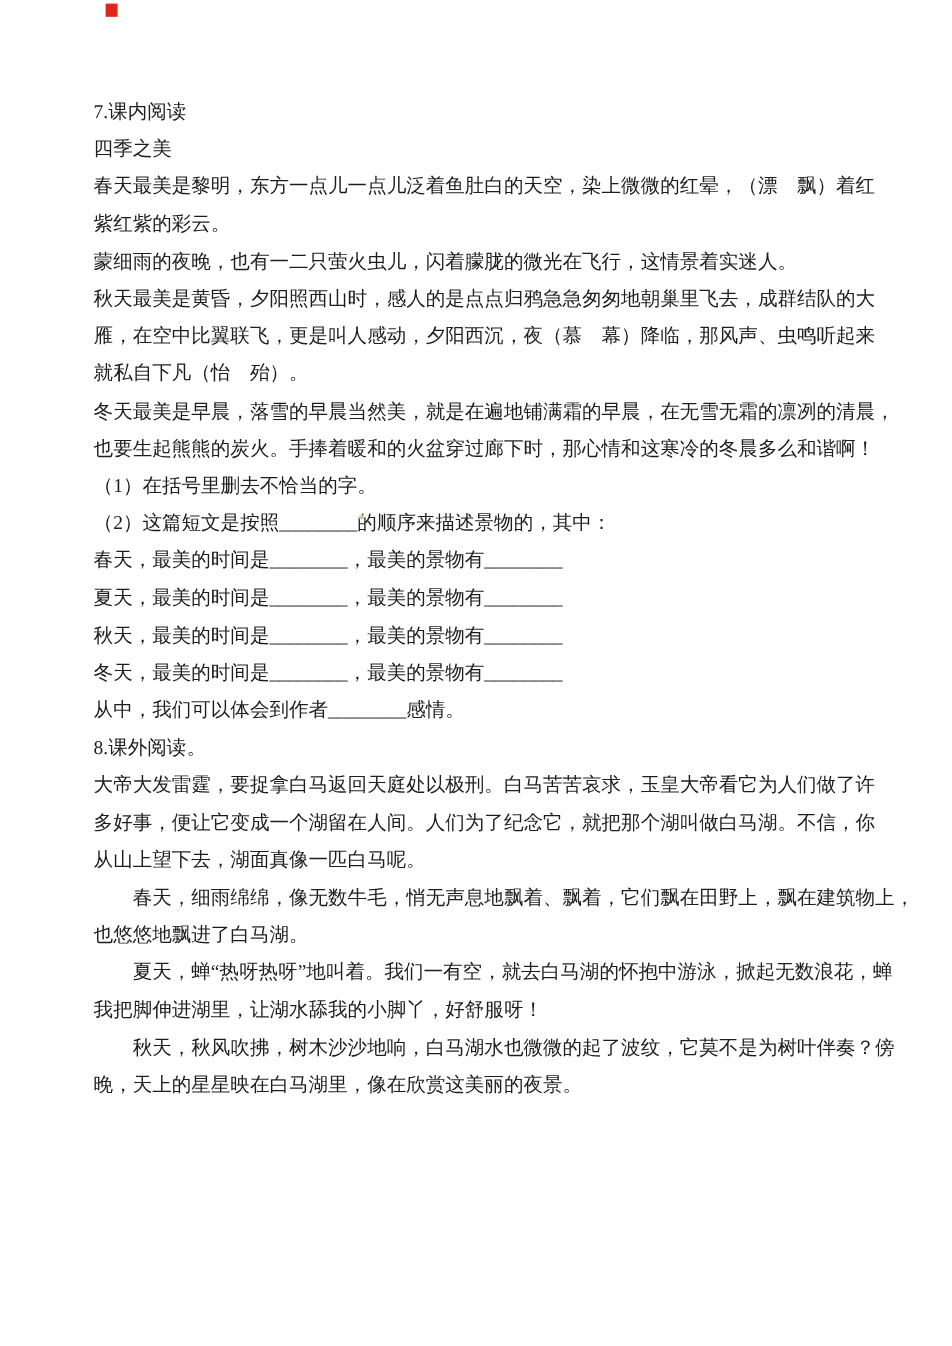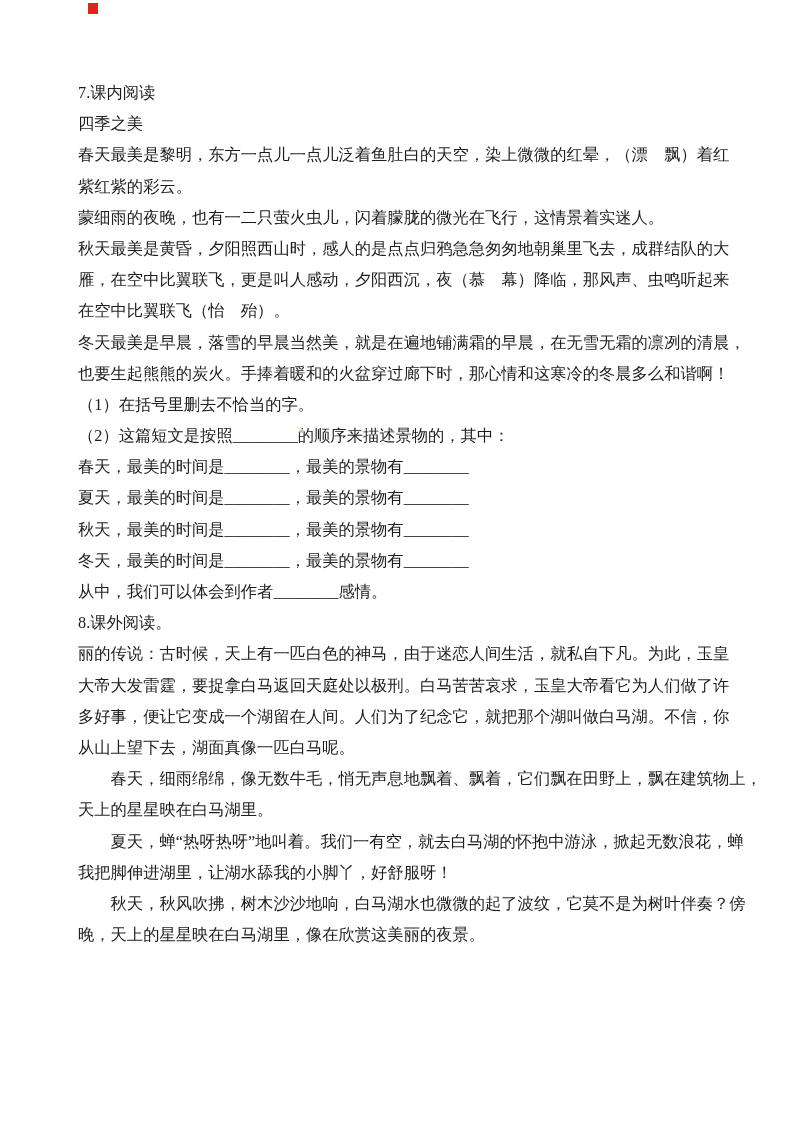--- a/index.html
+++ b/index.html
@@ -56,38 +56,37 @@
 
   <div class="content">
 
     <div class="line">7.课内阅读</div>
     <div class="line">四季之美</div>
     <div class="line">春天最美是黎明，东方一点儿一点儿泛着鱼肚白的天空，染上微微的红晕，（漂　飘）着红</div>
     <div class="line">紫红紫的彩云。</div>
     <div class="line">蒙细雨的夜晚，也有一二只萤火虫儿，闪着朦胧的微光在飞行，这情景着实迷人。</div>
     <div class="line">秋天最美是黄昏，夕阳照西山时，感人的是点点归鸦急急匆匆地朝巢里飞去，成群结队的大</div>
     <div class="line">雁，在空中比翼联飞，更是叫人感动，夕阳西沉，夜（慕　幕）降临，那风声、虫鸣听起来</div>
-    <div class="line">在空中比翼联飞（怡　殆）。</div>
+    <div class="line">就私自下凡（怡　殆）。</div>
     <div class="line">冬天最美是早晨，落雪的早晨当然美，就是在遍地铺满霜的早晨，在无雪无霜的凛冽的清晨，</div>
     <div class="line">也要生起熊熊的炭火。手捧着暖和的火盆穿过廊下时，那心情和这寒冷的冬晨多么和谐啊！</div>
     <div class="line">（1）在括号里删去不恰当的字。</div>
     <div class="line">（2）这篇短文是按照________的顺序来描述景物的，其中：</div>
     <div class="line">春天，最美的时间是________，最美的景物有________</div>
     <div class="line">夏天，最美的时间是________，最美的景物有________</div>
     <div class="line">秋天，最美的时间是________，最美的景物有________</div>
     <div class="line">冬天，最美的时间是________，最美的景物有________</div>
     <div class="line">从中，我们可以体会到作者________感情。</div>
 
     <div class="line">8.课外阅读。</div>
-    <div class="line">丽的传说：古时候，天上有一匹白色的神马，由于迷恋人间生活，就私自下凡。为此，玉皇</div>
     <div class="line">大帝大发雷霆，要捉拿白马返回天庭处以极刑。白马苦苦哀求，玉皇大帝看它为人们做了许</div>
     <div class="line">多好事，便让它变成一个湖留在人间。人们为了纪念它，就把那个湖叫做白马湖。不信，你</div>
     <div class="line">从山上望下去，湖面真像一匹白马呢。</div>
     <div class="line">　　春天，细雨绵绵，像无数牛毛，悄无声息地飘着、飘着，它们飘在田野上，飘在建筑物上，</div>
-    <div class="line">天上的星星映在白马湖里。</div>
+    <div class="line">也悠悠地飘进了白马湖。</div>
     <div class="line">　　夏天，蝉“热呀热呀”地叫着。我们一有空，就去白马湖的怀抱中游泳，掀起无数浪花，蝉</div>
     <div class="line">我把脚伸进湖里，让湖水舔我的小脚丫，好舒服呀！</div>
     <div class="line">　　秋天，秋风吹拂，树木沙沙地响，白马湖水也微微的起了波纹，它莫不是为树叶伴奏？傍</div>
     <div class="line">晚，天上的星星映在白马湖里，像在欣赏这美丽的夜景。</div>
   </div>
 
   <div class="artifact-dot"></div>
 
 </div>
 

